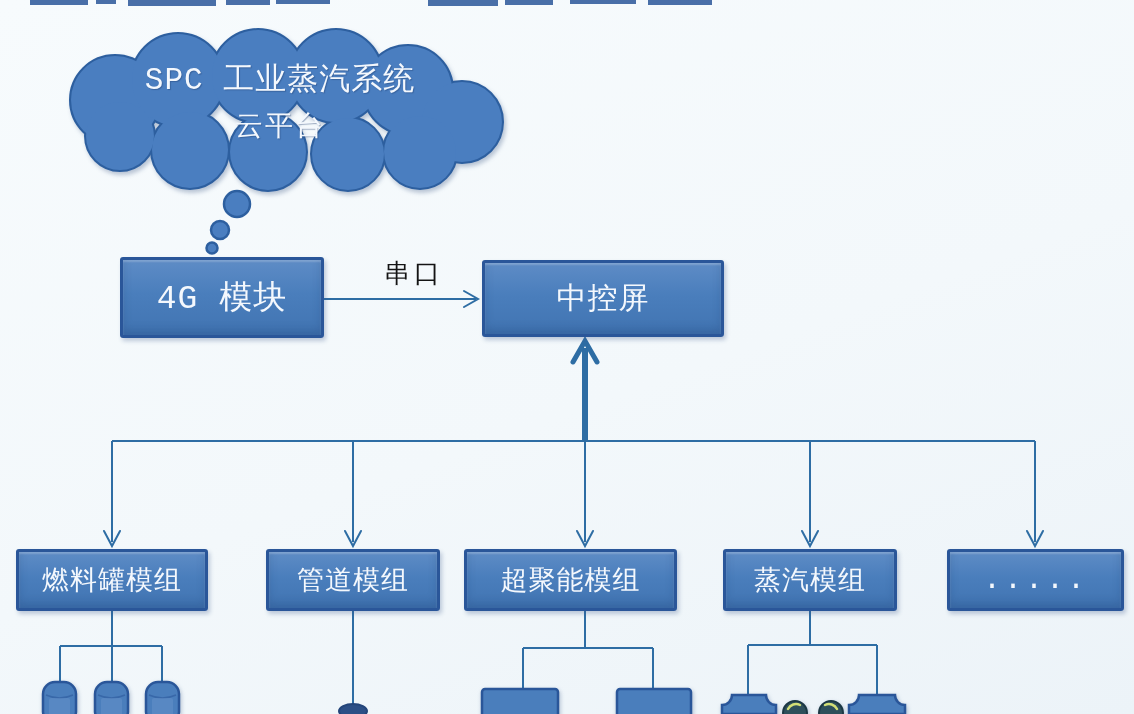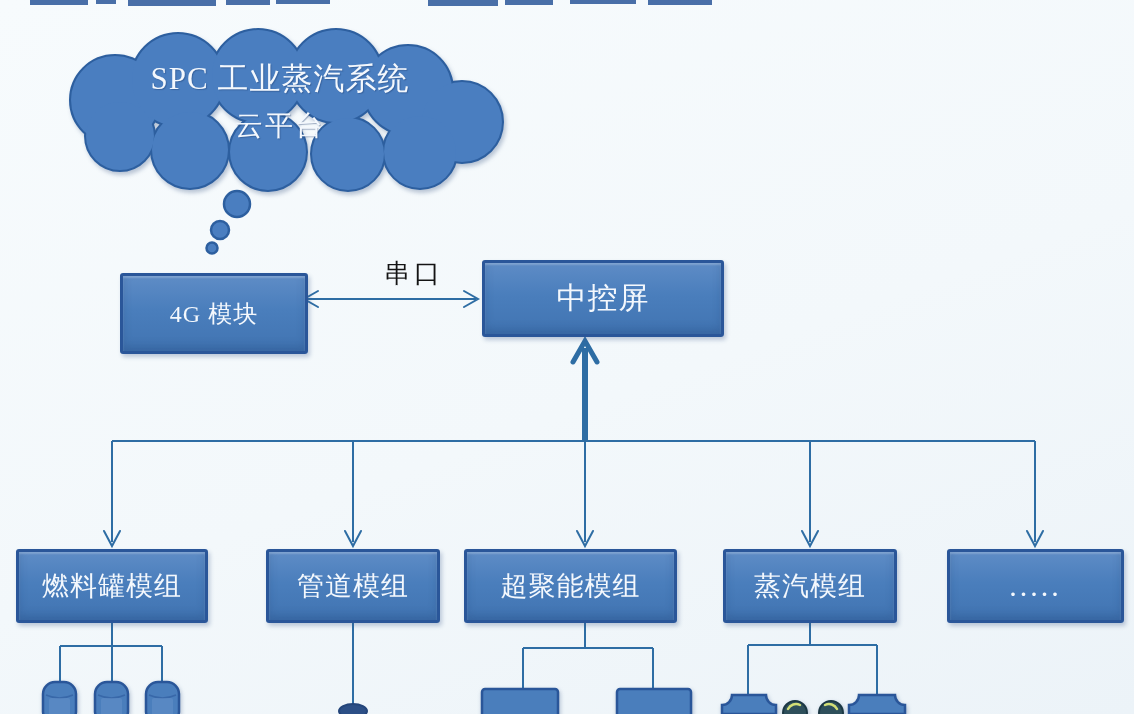--- a/index.html
+++ b/index.html
@@ -14,21 +14,21 @@
     --connector-label:#141414;
     --dark-endpoint:#2c4f86;
     --gauge-fill:#2e4f5b;
     --gauge-accent:#d3df76;
   }
   *{margin:0;padding:0;box-sizing:border-box;}
   html,body{background:#dfe7ee;}
   #stage{
     position:relative;width:1134px;height:714px;overflow:hidden;
     background:linear-gradient(160deg,#f7fbfd 0%,var(--bg) 55%,#ecf3f8 100%);
-    font-family:Liberation Serif, serif;
+    font-family:Liberation Mono, monospace;
   }
   svg{position:absolute;left:0;top:0;}
   .conn{stroke:var(--line);stroke-width:2;fill:none;}
   .conn.thick{stroke-width:6;}
   .head{stroke:var(--line);stroke-width:2;fill:none;stroke-linecap:round;}
   .head.big{stroke-width:5;}
   .cloud-stroke circle{fill:var(--cloud-fill);stroke:var(--cloud-border);stroke-width:4;}
   .cloud-fillonly circle{fill:var(--cloud-fill);}
   .cloud-wrap{filter:drop-shadow(2px 3px 2px rgba(40,70,120,.30));}
   .bubble{fill:var(--cloud-fill);stroke:var(--cloud-border);stroke-width:2.5;}
@@ -42,23 +42,23 @@
   .shadowed{filter:drop-shadow(1px 2px 2px rgba(50,80,130,.35));}
 
   .node{
     position:absolute;display:flex;align-items:center;justify-content:center;
     background:linear-gradient(180deg,var(--node-fill-light) 0%,var(--node-fill) 45%,#4174b2 100%);
     border:3px solid var(--node-border);border-radius:3px;
     color:var(--label-text);
     box-shadow:2px 3px 4px rgba(60,90,140,.30), inset 0 2px 2px rgba(255,255,255,.22), inset 0 -5px 8px rgba(20,50,100,.22);
     letter-spacing:1px;white-space:nowrap;
   }
-  .node-4g{left:120px;top:257px;width:188px;height:81px;font-size:24px;margin-top:16px;}
+  .node-4g{left:120px;top:257px;width:204px;height:81px;font-size:33px;}
   .node-screen{left:482px;top:260px;width:242px;height:77px;font-size:30px;}
-  .module{top:549px;height:74px;font-size:27px;}
+  .module{top:549px;height:62px;font-size:27px;}
   .m0{left:16px;width:192px;}
   .m1{left:266px;width:174px;}
   .m2{left:464px;width:213px;}
   .m3{left:723px;width:174px;}
   .m4{left:947px;width:177px;font-size:30px;letter-spacing:3px;}
 
   .cloud-text{
     position:absolute;left:110px;top:58px;width:340px;
     text-align:center;color:var(--label-text);
     text-shadow:1px 1px 1px rgba(30,60,110,.4);

